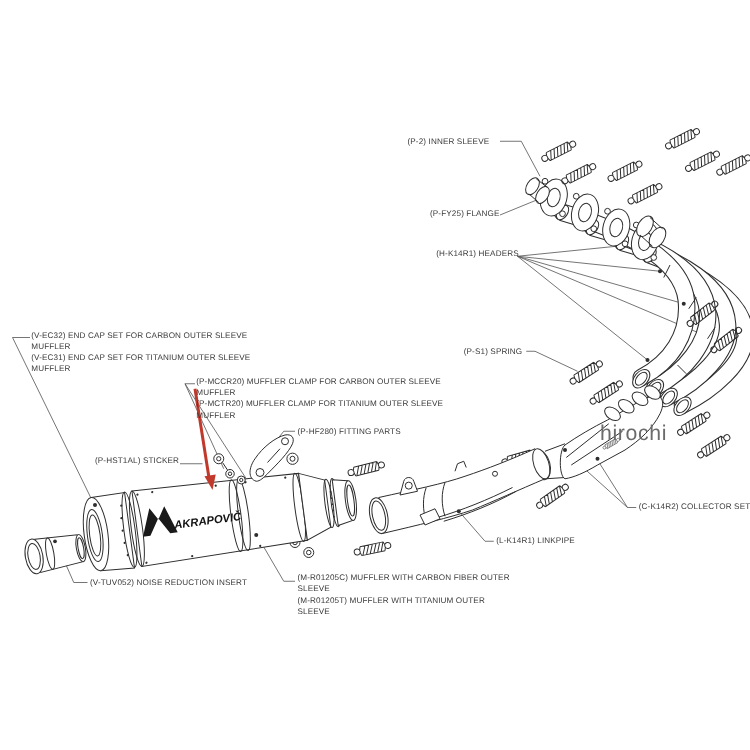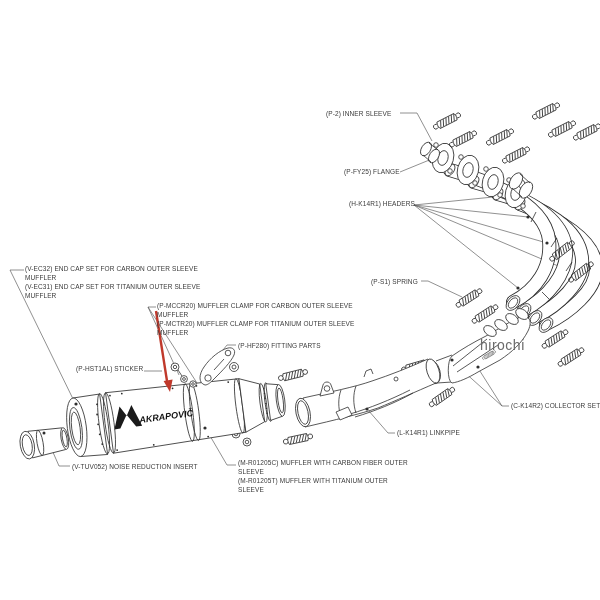--- a/index.html
+++ b/index.html
@@ -1,21 +1,21 @@
 <!DOCTYPE html>
 <html><head>
 <meta charset="utf-8">
 <style>
   html,body{margin:0;padding:0;background:#fff;}
   #canvas{position:relative;width:600px;height:600px;background:#fff;overflow:hidden;
           font-family:"Liberation Sans",sans-serif;}
   #art{position:absolute;left:0;top:0;}
   .lbl{position:absolute;font-size:6.5px;line-height:9px;color:#3a3a3a;letter-spacing:.1px;}
   .nowrap{white-space:nowrap;}
-  .wm{position:absolute;font-size:14px;color:#6b6b6b;letter-spacing:.5px;}
+  .wm{position:absolute;font-size:17px;color:#6b6b6b;letter-spacing:.5px;}
   
   .ln{fill:none;stroke:#2e2e2e;stroke-width:.8;}
   .fw{fill:#fff;stroke:#2e2e2e;stroke-width:.8;}
   .to{fill:none;stroke:#2e2e2e;stroke-width:14;stroke-linecap:round;}
   .ti{fill:none;stroke:#ffffff;stroke-width:12.3;stroke-linecap:round;}
   .ldr{fill:none;stroke:#555;stroke-width:.65;}
   .dt{fill:#2e2e2e;stroke:none;}
   .arrow{stroke:#c0392b;stroke-width:2.4;fill:none;}
   .arrowhead{fill:#c0392b;stroke:none;}
   .logo-txt{font-family:"Liberation Sans",sans-serif;font-size:9px;font-weight:bold;font-style:italic;fill:#111;}

